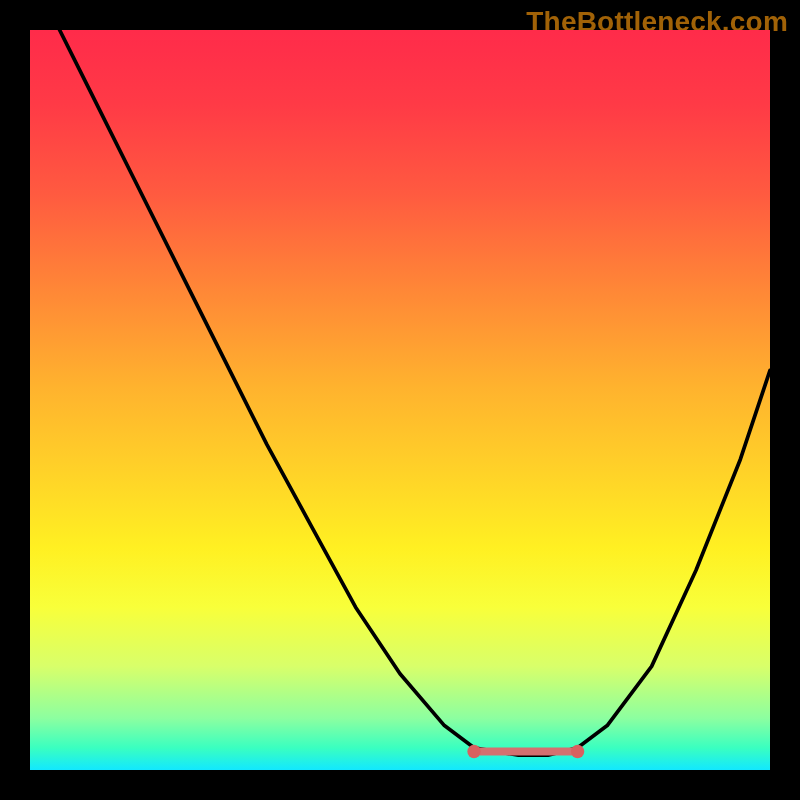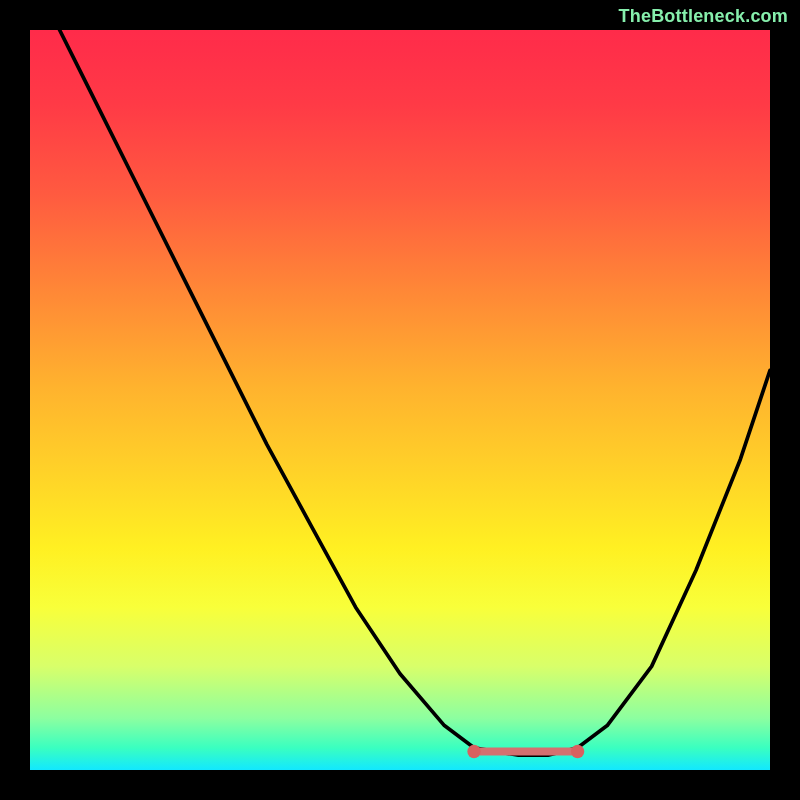--- a/index.html
+++ b/index.html
@@ -8,23 +8,23 @@
     width: 800px;
     height: 800px;
     background: #000;
     position: relative;
     font-family: Arial, Helvetica, sans-serif;
   }
   .watermark {
     position: absolute;
     top: 6px;
     right: 12px;
-    font-size: 18px;
+    font-size: 28px;
     font-weight: bold;
-    color: #86efac;
+    color: #a16207;
     letter-spacing: 0.2px;
   }
   .plot {
     position: absolute;
     left: 30px;
     top: 30px;
     width: 740px;
     height: 740px;
     overflow: hidden;
   }

